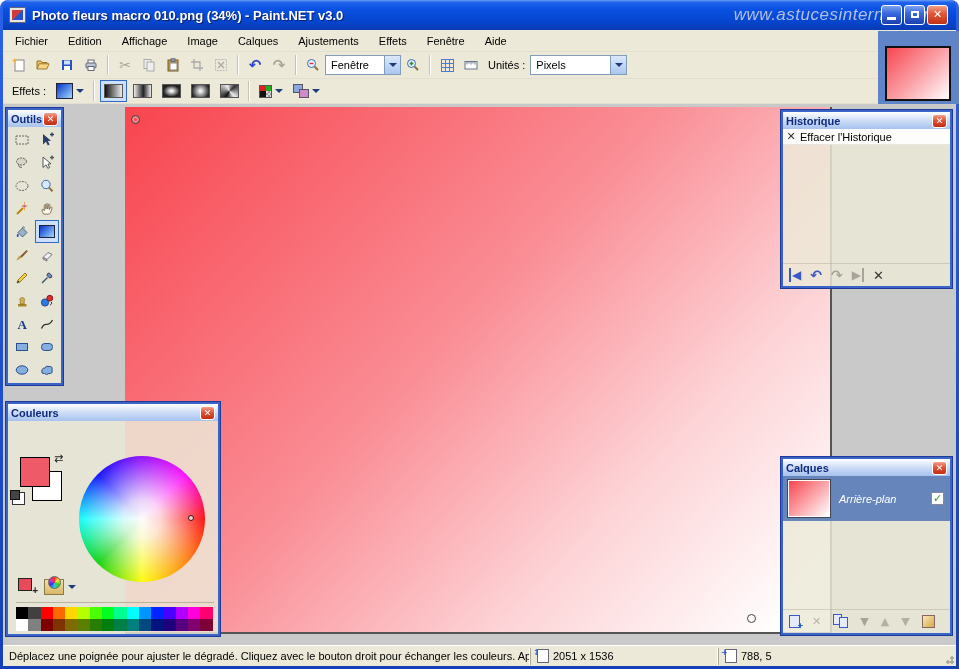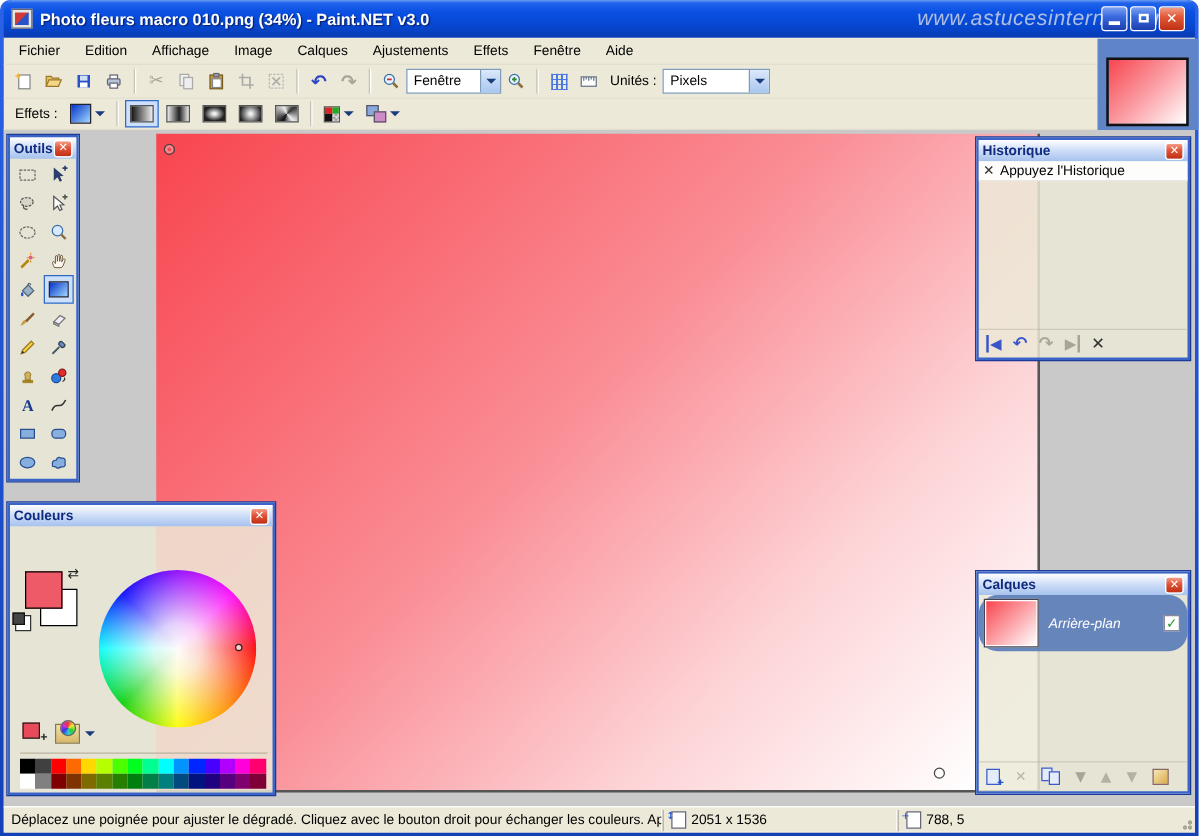--- a/index.html
+++ b/index.html
@@ -124,21 +124,21 @@
   .pal-ico{position:absolute;left:36px;top:175px;width:20px;height:16px;border:1px solid #8a7a4a;
     background:linear-gradient(180deg,#f4e0a8,#d8b868);}
   .pal-ico::after{content:"";position:absolute;left:3px;top:-4px;width:11px;height:11px;border-radius:50%;
     background:conic-gradient(#e33,#ee3,#3c3,#3cc,#33e,#c3c,#e33);border:1px solid #666;}
   .pal-dd{position:absolute;left:60px;top:181px;}
   .divider{position:absolute;left:8px;top:198px;width:198px;border-top:1px solid #b8b4a0;}
   .palette{position:absolute;left:8px;top:203px;width:198px;display:flex;flex-wrap:wrap;}
   .pswatch{width:12.3px;height:12px;}
   
   #layers-panel{left:778px;top:353px;width:171px;height:178px;}
-  .layer-row{height:45px;background:rgba(90,125,185,.92);display:flex;align-items:center;position:relative;border-radius:15px;}
+  .layer-row{height:45px;background:rgba(90,125,185,.92);display:flex;align-items:center;position:relative;}
   .layer-thumb{width:44px;height:39px;background:#fff;border:1px solid #445;margin-left:4px;padding:1px;}
   .layer-thumb i{display:block;width:100%;height:100%;background:linear-gradient(135deg,#f8454f,#ffffff);}
   .layer-name{color:#fff;font-style:italic;margin-left:8px;flex:1;}
   .layer-check{width:13px;height:13px;background:#fff;border:1px solid #889;margin-right:6px;
     color:#2e9a2e;font-weight:bold;font-size:11px;line-height:12px;text-align:center;font-family:"DejaVu Sans",sans-serif;}
   .layers-empty{height:88px;}
   .layer-btns{height:23px;display:flex;align-items:center;gap:12px;padding:0 6px;border-top:1px solid rgba(180,176,160,.5);}
   .page{position:relative;width:11px;height:13px;background:#fff;border:1px solid #667;}
   .page.b{border-color:#3a5ac8;background:#e4ecfa;}
   .page .ov{position:absolute;right:-4px;bottom:-4px;font-size:9px;font-weight:bold;color:#2255cc;background:transparent;}
@@ -283,21 +283,21 @@
       <span class="tico">
           <span class="grid-ico"></span>
         </span>
       <span class="tico">
           <svg width="16" height="16">
             <rect x="2" y="4.5" width="12" height="7.5" fill="#fff" stroke="#678"></rect>
             <path d="M4 4.5 v3 M6 4.5 v2 M8 4.5 v3 M10 4.5 v2 M12 4.5 v3" stroke="#678"></path>
           </svg>
         </span>
       <span class="lbl">Unités :</span>
-      <span class="combo" style="width:86px;">
+      <span class="combo" style="width:97px;">
         <span class="ctxt">Pixels</span>
         <span class="dd">
             <i class="arrow-down"></i>
           </span>
       </span>
     </div>
 
     <div class="toolbar toolbar2">
       <span class="lbl">Effets :</span>
       <span class="grad-tool-btn">
@@ -478,21 +478,21 @@
       </div>
 
       <div class="panel" id="history-panel">
         <div class="ptitle">
           <span>Historique</span>
           <span class="pclose"><span>✕</span></span>
         </div>
         <div class="hist-list">
           <div class="hist-row">
             <span class="hist-x">✕</span>
-            <span>Appuyez l'Historique</span>
+            <span>Effacer l'Historique</span>
           </div>
         </div>
         <div class="hist-btns">
           <span class="hbtn blue bar-l"><span>◀</span></span>
           <span class="hbtn blue" style="font-size:14px"><span>↶</span></span>
           <span class="hbtn gray" style="font-size:14px"><span>↷</span></span>
           <span class="hbtn gray bar-r"><span>▶</span></span>
           <span class="hbtn dark" style="font-size:13px"><span>✕</span></span>
         </div>
       </div>

